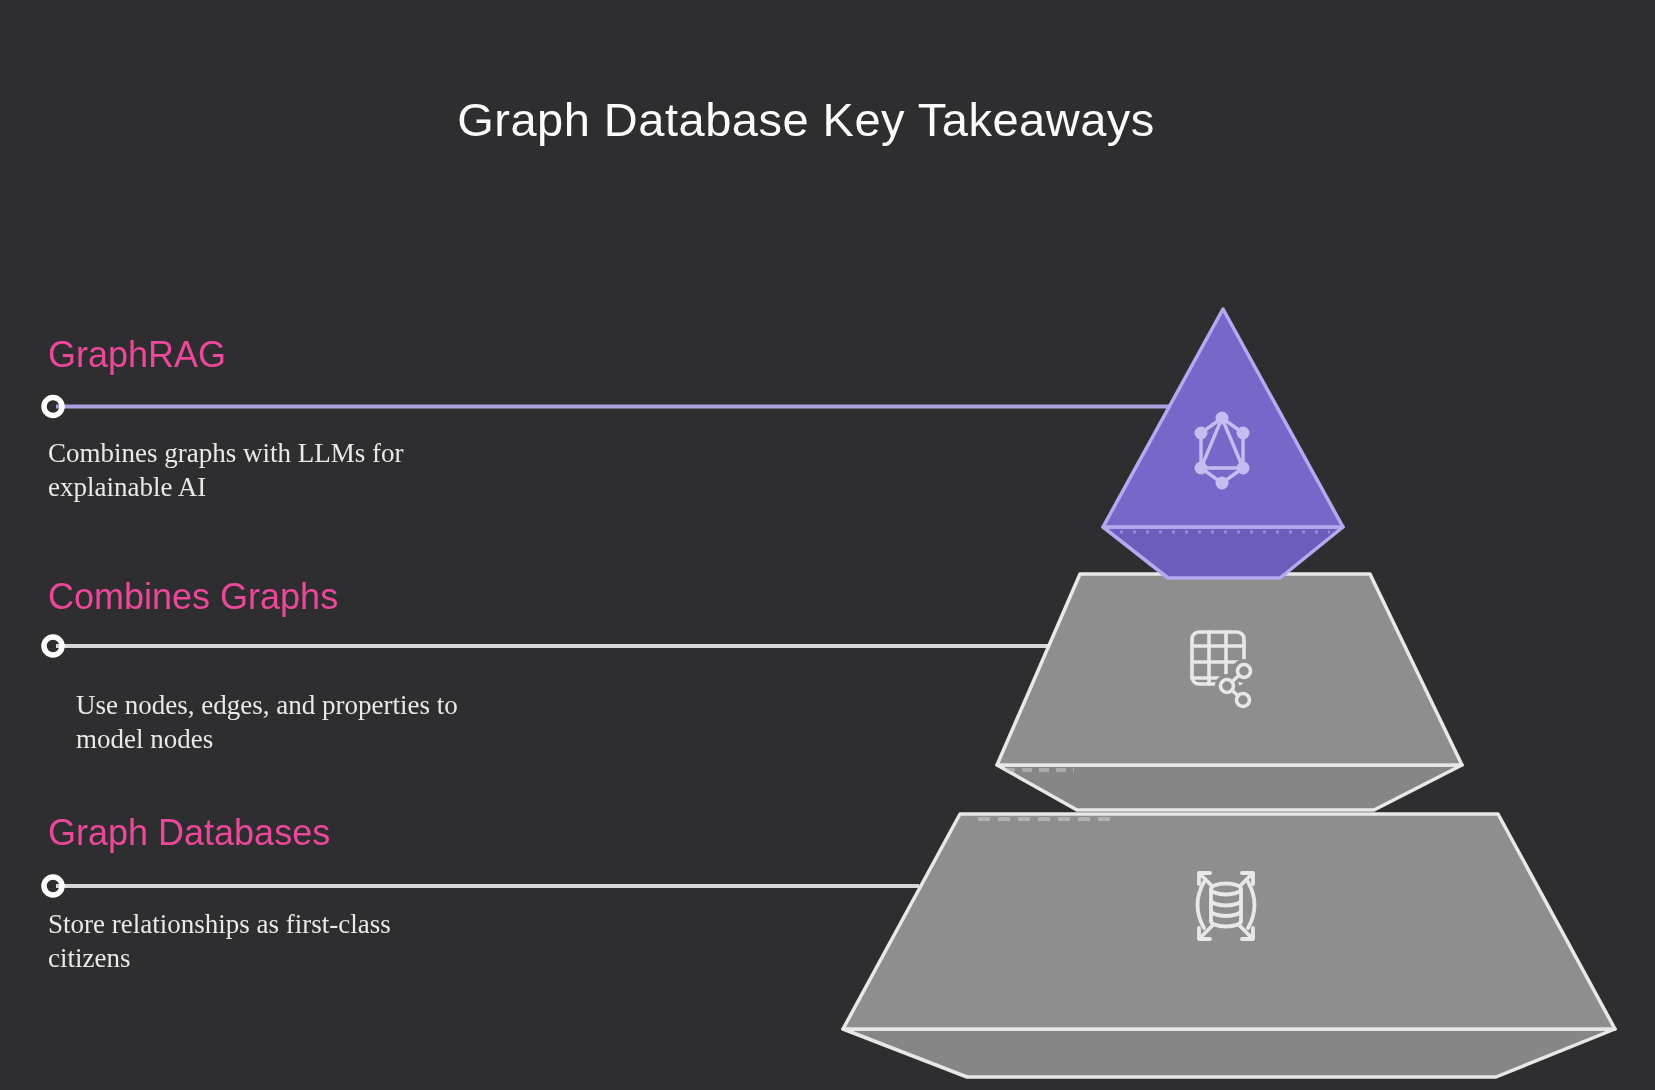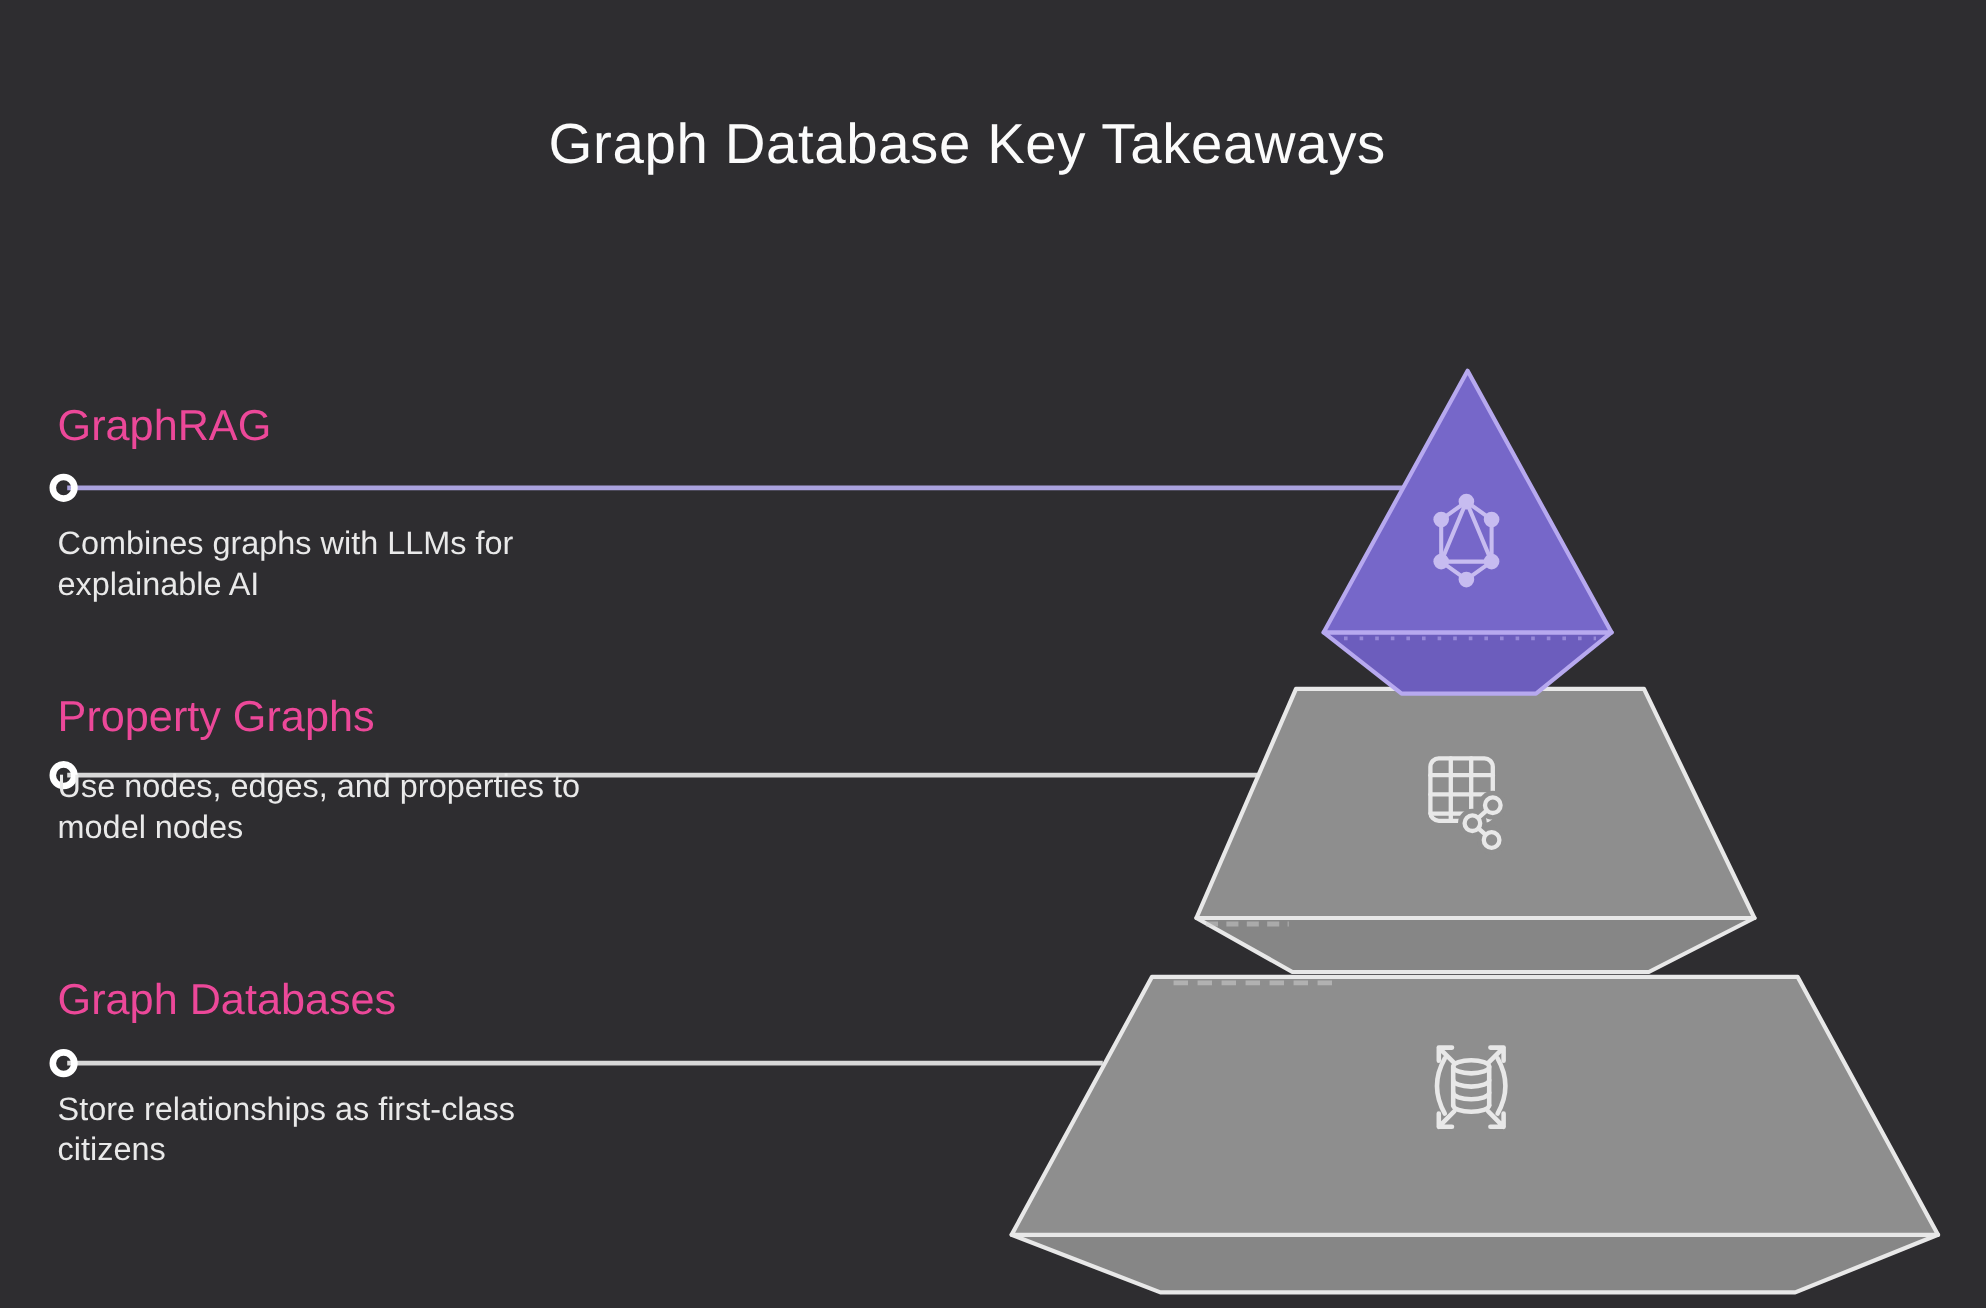--- a/index.html
+++ b/index.html
@@ -27,25 +27,26 @@
     font-weight:normal;
     color:#ec4899;
     white-space:nowrap;
   }
   .level-desc {
     position:absolute;
     left:48px;
     font-size:27px;
     line-height:34px;
     color:#e9e9e9;
+    font-family:Liberation Serif, serif;
   }
   .h-top    { top:334px; }
   .d-top    { top:436px; }
   .h-middle { top:576px; }
-  .d-middle { top:638px; }
+  .d-middle { top:688px;margin-left:28px; }
   .h-bottom { top:812px; }
   .d-bottom { top:907px; }
 </style>
 </head>
 <body>
 
 <div class="canvas">
 
   <div class="title">Graph Database Key Takeaways</div>
 
@@ -126,21 +127,21 @@
       </g>
     </g>
   </svg>
 
   <div class="level-heading h-top">GraphRAG</div>
   <div class="level-desc d-top">
     <div>Combines graphs with LLMs for</div>
     <div>explainable AI</div>
   </div>
 
-  <div class="level-heading h-middle">Property Graphs</div>
+  <div class="level-heading h-middle">Combines Graphs</div>
   <div class="level-desc d-middle">
     <div>Use nodes, edges, and properties to</div>
     <div>model nodes</div>
   </div>
 
   <div class="level-heading h-bottom">Graph Databases</div>
   <div class="level-desc d-bottom">
     <div>Store relationships as first-class</div>
     <div>citizens</div>
   </div>

